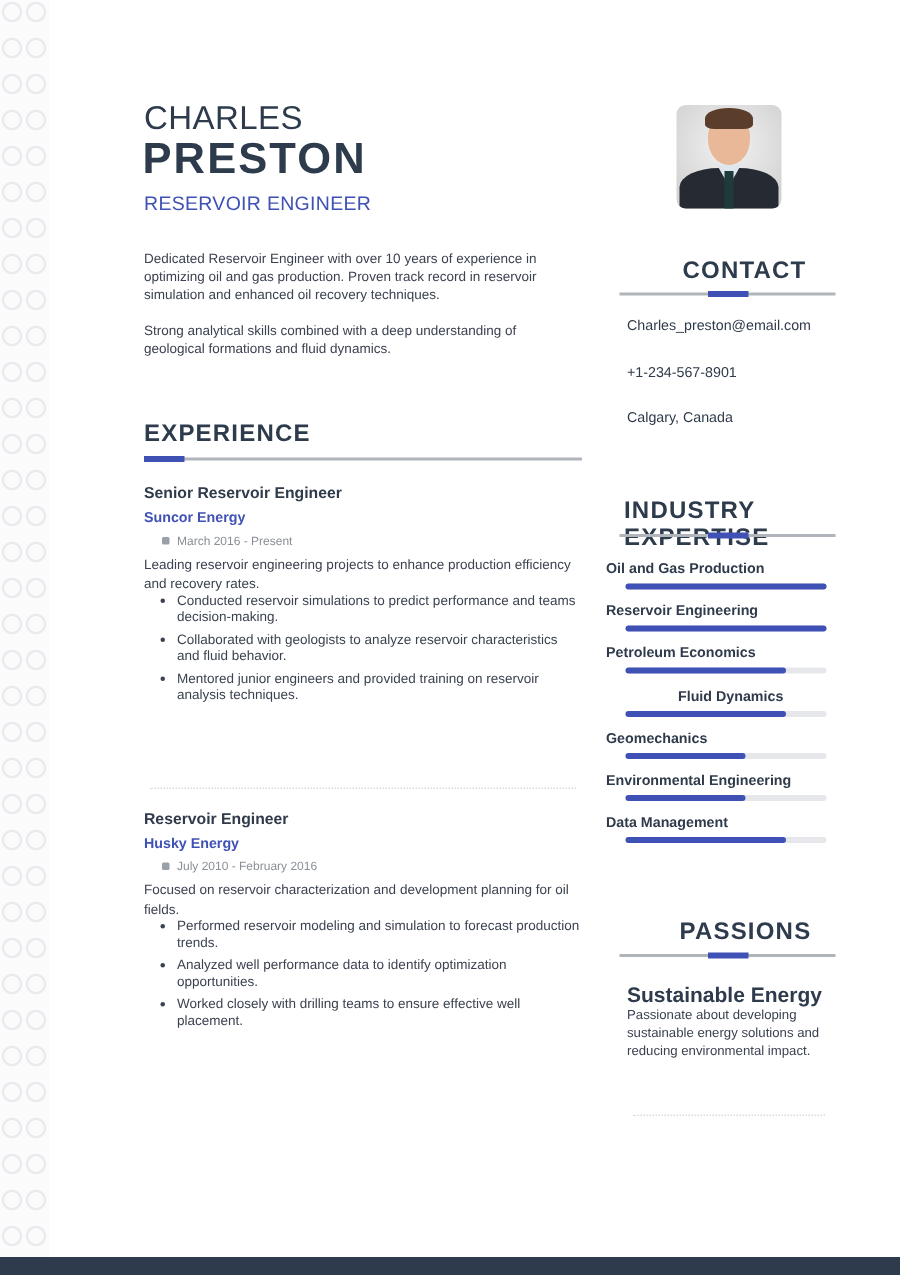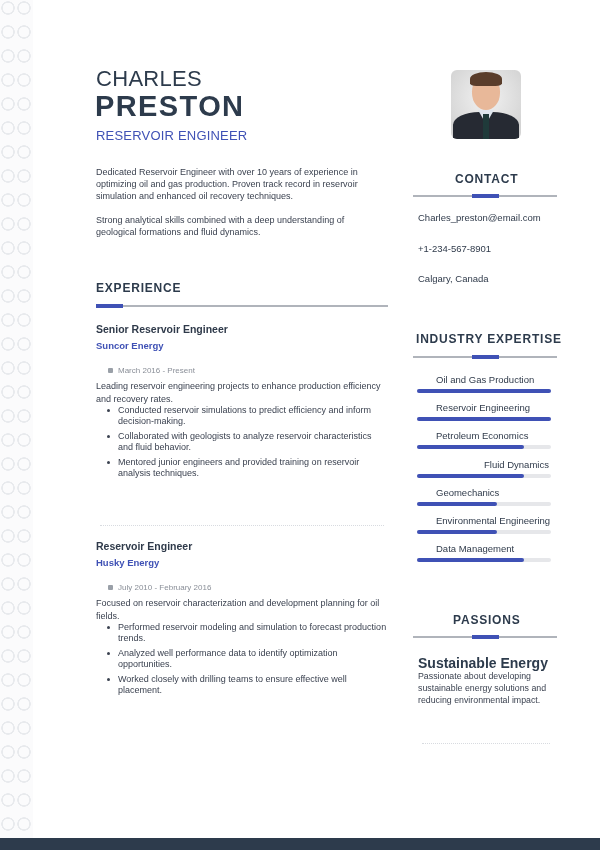--- a/index.html
+++ b/index.html
@@ -25,39 +25,39 @@
     background: radial-gradient(circle at 50% 40%, #f2f2f2 0%, #d4d4d4 80%); }
   .photo .head { position: absolute; left: 21px; top: 6px; width: 28px; height: 34px; border-radius: 45% 45% 50% 50%; background: #e8b899; }
   .photo .hair { position: absolute; left: 19px; top: 2px; width: 32px; height: 14px; border-radius: 50% 50% 20% 20%; background: #5a3d2b; }
   .photo .suit { position: absolute; left: 2px; top: 42px; width: 66px; height: 32px; border-radius: 40% 40% 0 0; background: #262a33; }
   .photo .shirt { position: absolute; left: 27px; top: 40px; width: 16px; height: 14px; background: #dfe6ee; clip-path: polygon(0 0, 100% 0, 50% 100%); }
   .photo .tie { position: absolute; left: 32px; top: 44px; width: 6px; height: 26px; background: #1f3a3a; }
 
   .summary { position: absolute; left: 96px; top: 166px; width: 290px; font-size: 9px; line-height: 12px; color: #3b4250; }
   .summary p { margin-bottom: 12px; }
 
-  .section-title { position: absolute; font-size: 12px; font-weight: 700; color: #2d3b4c; letter-spacing: 0.8px; }
+  .section-title { position: absolute; font-size: 16px; font-weight: 700; color: #2d3b4c; letter-spacing: 0.8px; }
   .rule { position: absolute; height: 2px; background: #b0b4bb; }
   .rule-accent { position: absolute; height: 4px; background: #3f51b5; }
 
   .job { position: absolute; left: 96px; width: 292px; }
   .job .role { font-size: 10.5px; font-weight: 700; color: #2f3a4a; }
   .job .company { font-size: 9.5px; font-weight: 700; color: #3f51b5; margin-top: 5px; }
-  .job .dates { font-size: 8px; color: #8a8f98; margin-top: 15px; display: flex; align-items: center; padding-left: 12px; }
+  .job .dates { font-size: 8px; color: #8a8f98; margin-top: 5px; display: flex; align-items: center; padding-left: 12px; }
   .job .dates .cal { display: inline-block; width: 5px; height: 5px; background: #9aa0a8; margin-right: 5px; border-radius: 1px; }
   .job .desc { font-size: 9px; line-height: 12.5px; color: #3b4250; margin-top: 5px; }
   .job ul { list-style: none; margin-left: 11px; }
   .job li { font-size: 9px; line-height: 11px; color: #3b4250; position: relative; padding-left: 11px; margin-bottom: 4px; }
   .job li::before { content: ""; position: absolute; left: 0; top: 4px; width: 3px; height: 3px; border-radius: 50%; background: #3b4250; }
 
   .dotted { position: absolute; height: 0; border-top: 1px dotted #d8dbe0; }
 
   .contact-item { position: absolute; left: 418px; font-size: 9.5px; color: #2f3a4a; }
 
-  .skill-label { position: absolute; left: 436px; font-size: 9.5px; font-weight: 400; color: #2f3a4a; }
+  .skill-label { position: absolute; left: 404px; font-size: 9.5px; font-weight: 700; color: #2f3a4a; }
   .skill-track { position: absolute; left: 417px; width: 134px; height: 4px; border-radius: 2px; background: #e6e7ea; }
   .skill-fill { height: 4px; border-radius: 2px; background: #3f51b5; }
 
   .passion-title { position: absolute; left: 418px; top: 655px; font-size: 14px; font-weight: 700; color: #2d3b4c; }
   .passion-desc { position: absolute; left: 418px; top: 671px; width: 130px; font-size: 8.8px; line-height: 11.8px; color: #3b4250; }
 </style>
 </head>
 <body>
 
 <div class="pattern"></div>
@@ -85,21 +85,21 @@
 
 <div class="job" style="top:323px;">
   <div class="role">Senior Reservoir Engineer</div>
   <div class="company">Suncor Energy</div>
   <div class="dates">
     <span class="cal"></span>
     <span>March 2016 - Present</span>
   </div>
   <div class="desc">Leading reservoir engineering projects to enhance production efficiency and recovery rates.</div>
   <ul>
-    <li>Conducted reservoir simulations to predict efficiency and inform decision-making.</li>
+    <li>Conducted reservoir simulations to predict performance and teams decision-making.</li>
     <li>Collaborated with geologists to analyze reservoir characteristics and fluid behavior.</li>
     <li>Mentored junior engineers and provided training on reservoir analysis techniques.</li>
   </ul>
 </div>
 
 <div class="dotted" style="left:100px; top:525px; width:284px;"></div>
 
 <div class="job" style="top:540px;">
   <div class="role">Reservoir Engineer</div>
   <div class="company">Husky Energy</div>

